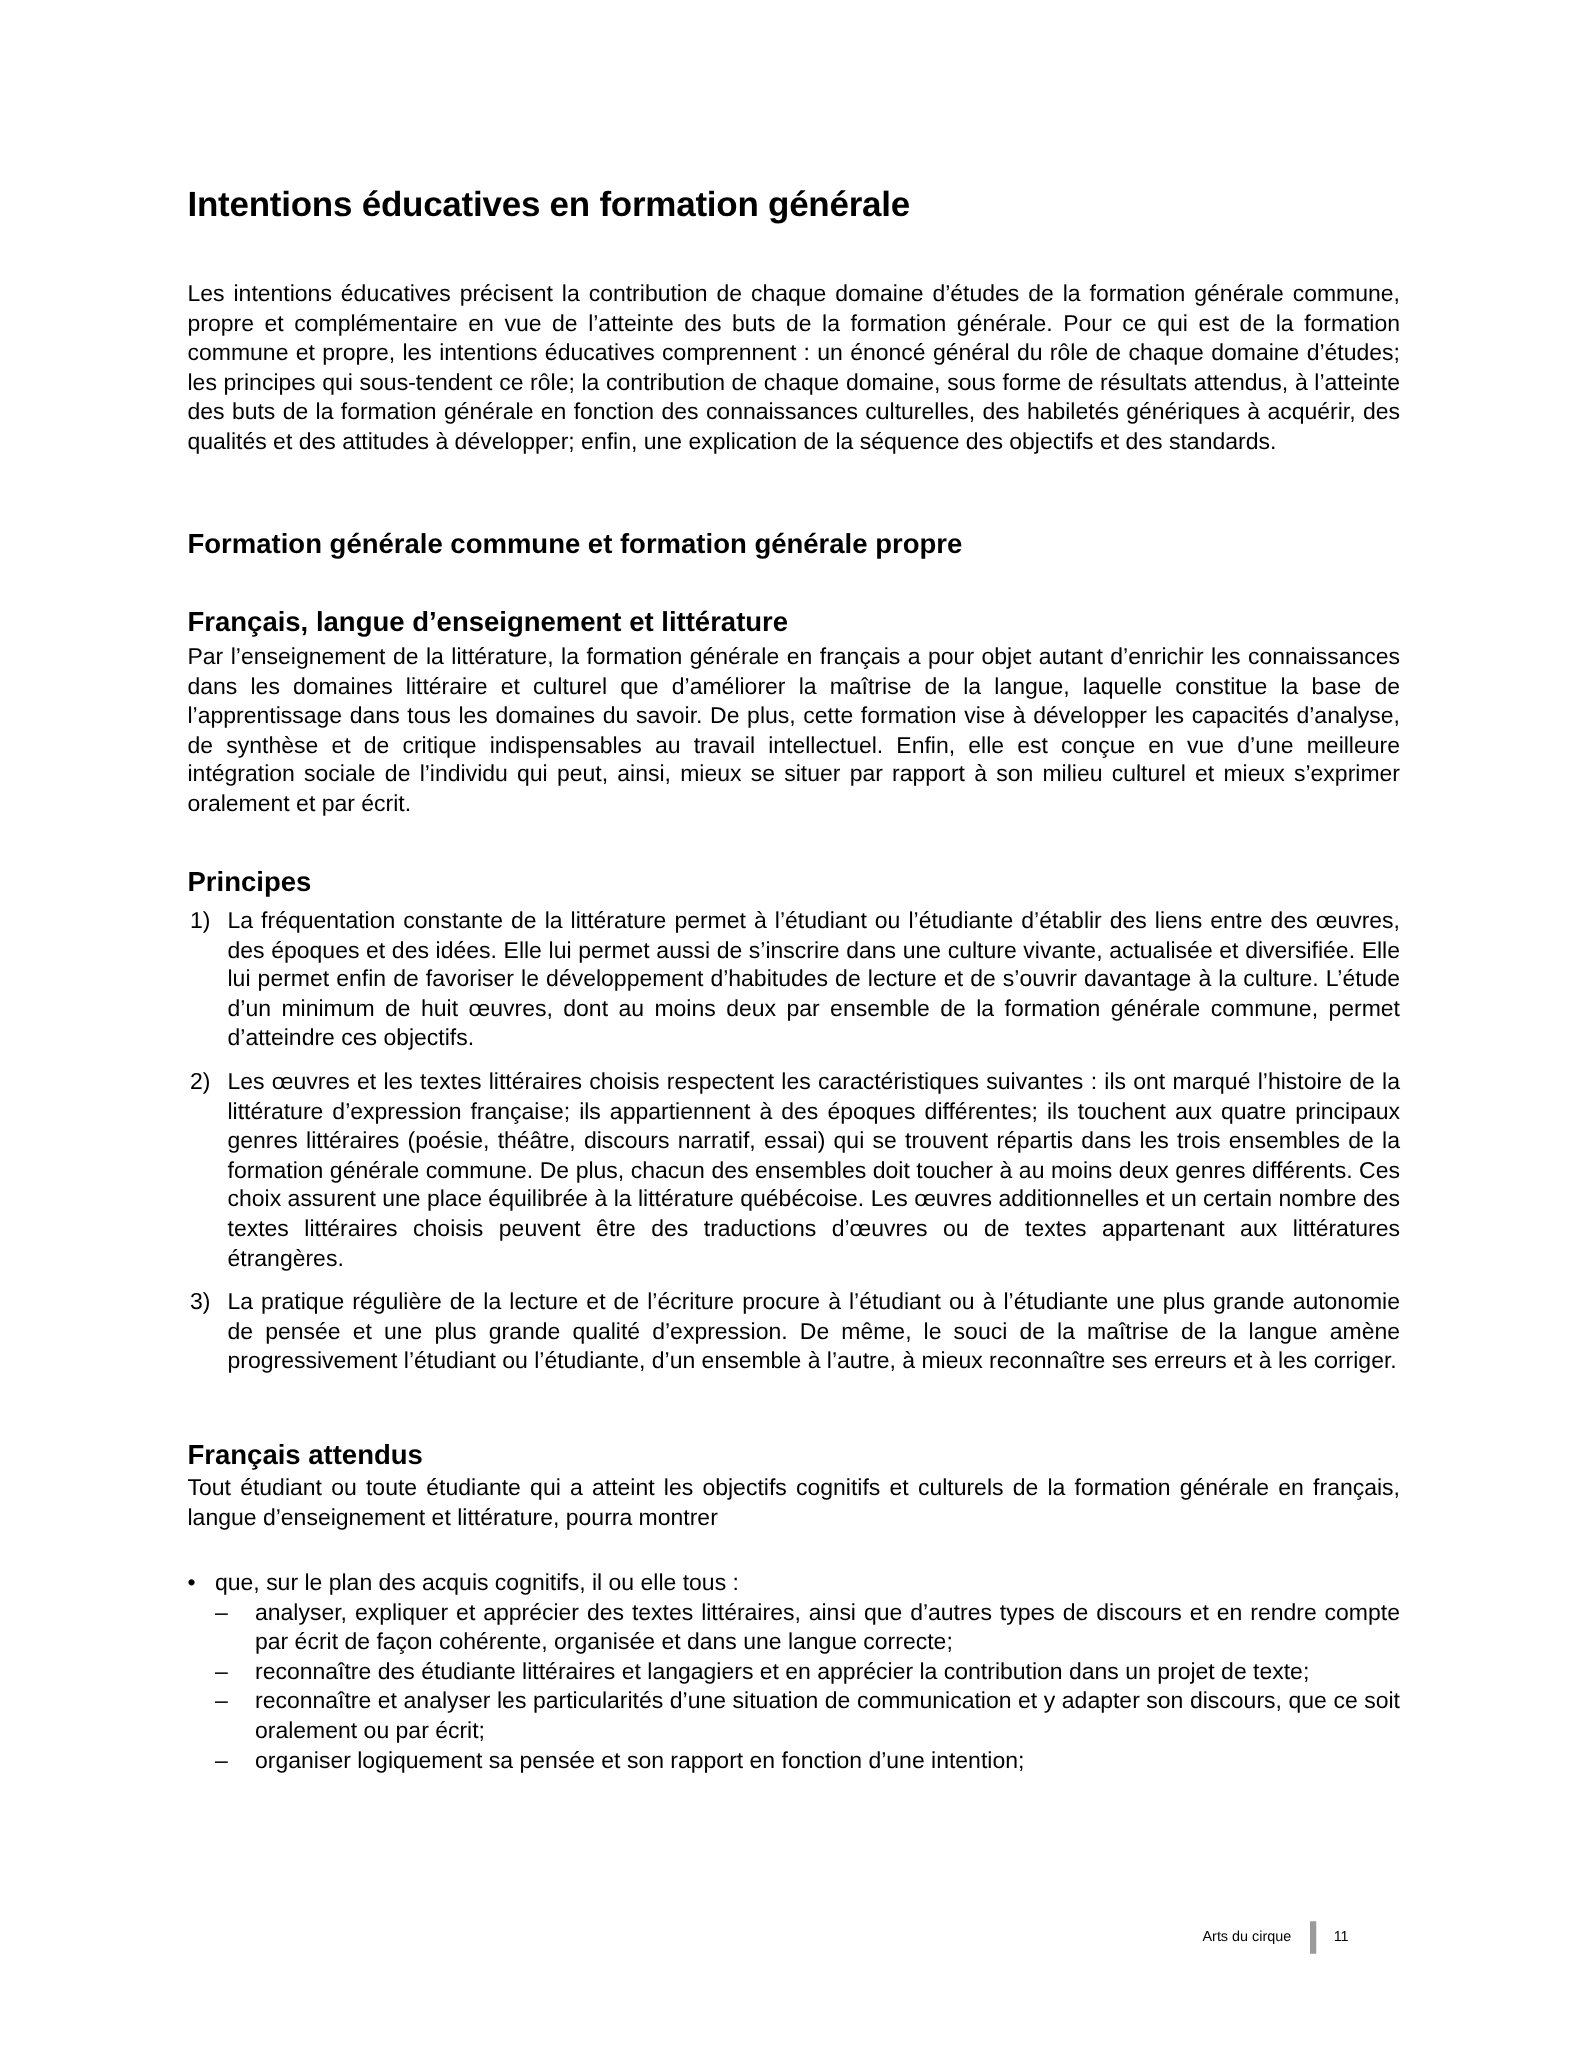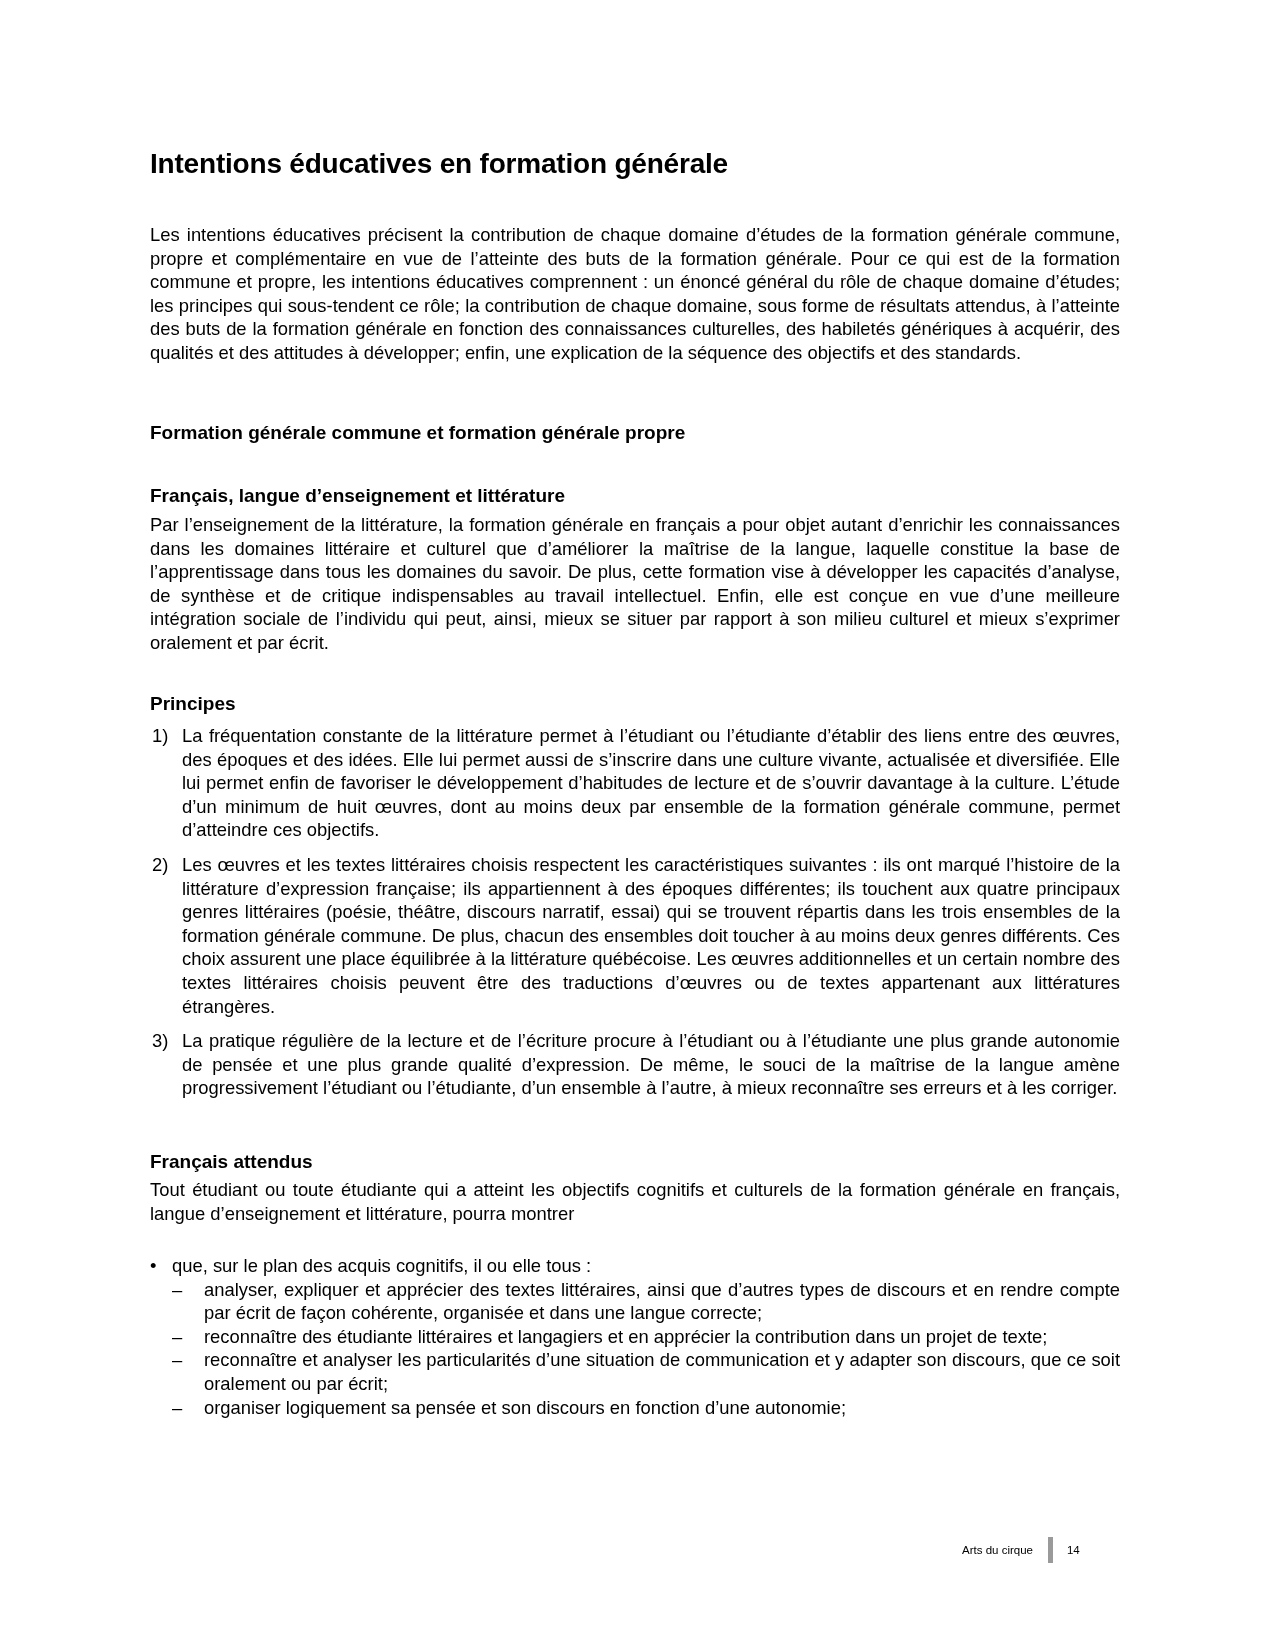--- a/index.html
+++ b/index.html
@@ -2,21 +2,21 @@
 <html><head>
 <meta charset="utf-8">
 <style>
   html, body { margin:0; padding:0; background:#ffffff; }
   body { width:1275px; height:1650px; position:relative; overflow:hidden;
          font-family:"Liberation Sans", sans-serif; color:#000; }
   .page { position:absolute; left:150px; top:0; width:970px; }
   .title { position:absolute; top:148px; left:0; margin:0; font-size:28px; font-weight:bold; letter-spacing:-0.2px; white-space:nowrap; }
   .p { font-size:18.4px; line-height:23.6px; text-align:justify; margin:0; }
   .intro { position:absolute; top:223px; left:0; width:970px; }
-  .h3 { font-size:19px; font-weight:bold; margin:0; position:absolute; left:0; white-space:nowrap; }
+  .h3 { font-size:22px; font-weight:bold; margin:0; position:absolute; left:0; white-space:nowrap; }
   .h-commune { top:422px; }
   .h-francais { top:485px; }
   .francais-p { position:absolute; top:513px; left:0; width:970px; }
   .h-principes { top:693px;text-align:center; }
   .principles { position:absolute; top:724px; left:0; width:970px; margin:0; padding:0; list-style:none; }
   .principles li { position:relative; padding-left:32px; margin-bottom:11px; }
   .principles .num { position:absolute; left:2px; top:0; }
   .h-resultats { top:1151px; }
   .resultats-p { position:absolute; top:1178px; left:0; width:970px; }
   .bullets { position:absolute; top:1254px; left:0; width:970px; margin:0; padding:0; list-style:none; }
@@ -72,24 +72,24 @@
         <li>
           <span class="dash">–</span>
           <span>reconnaître des étudiante littéraires et langagiers et en apprécier la contribution dans un projet de texte;</span>
         </li>
         <li>
           <span class="dash">–</span>
           <span>reconnaître et analyser les particularités d’une situation de communication et y adapter son discours, que ce soit oralement ou par écrit;</span>
         </li>
         <li>
           <span class="dash">–</span>
-          <span>organiser logiquement sa pensée et son discours en fonction d’une autonomie;</span>
+          <span>organiser logiquement sa pensée et son rapport en fonction d’une intention;</span>
         </li>
       </ul>
     </li>
   </ul>
 </div>
 
 <div class="footer">
   <span>Arts du cirque</span>
   <span class="bar" style="background: rgb(154, 154, 154);"></span>
-  <span>14</span>
+  <span>11</span>
 </div>
 
 </body></html>

